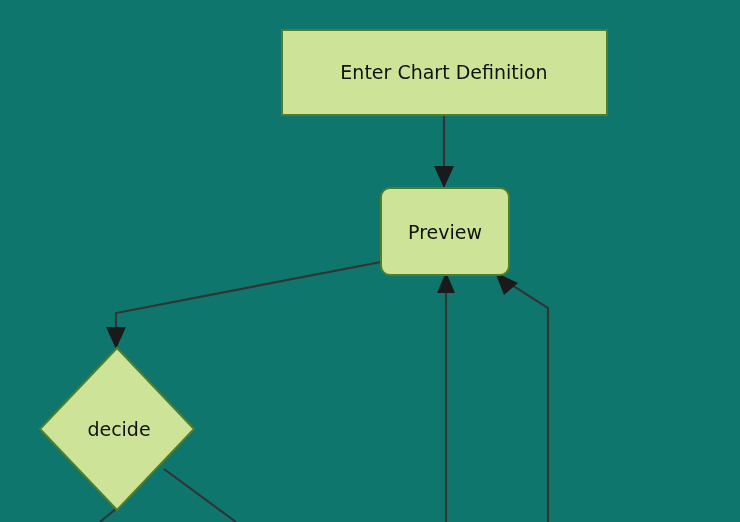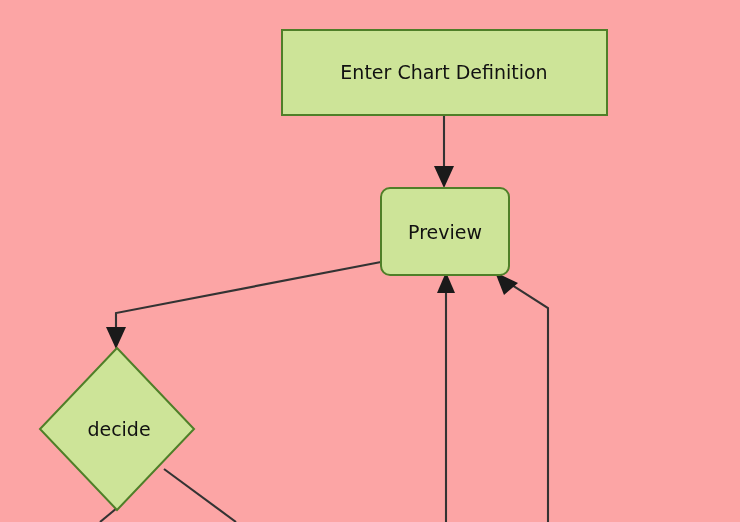--- a/index.html
+++ b/index.html
@@ -8,21 +8,21 @@
     padding: 0;
     background: #ffffff;
   }
   body {
     font-family: "DejaVu Sans", "Liberation Sans", sans-serif;
   }
   #canvas {
     position: relative;
     width: 740px;
     height: 522px;
-    background: #fca5a5;
+    background: #0f766e;
     overflow: hidden;
   }
   #canvas svg.layer {
     position: absolute;
     left: 0;
     top: 0;
     width: 740px;
     height: 522px;
     overflow: visible;
   }

